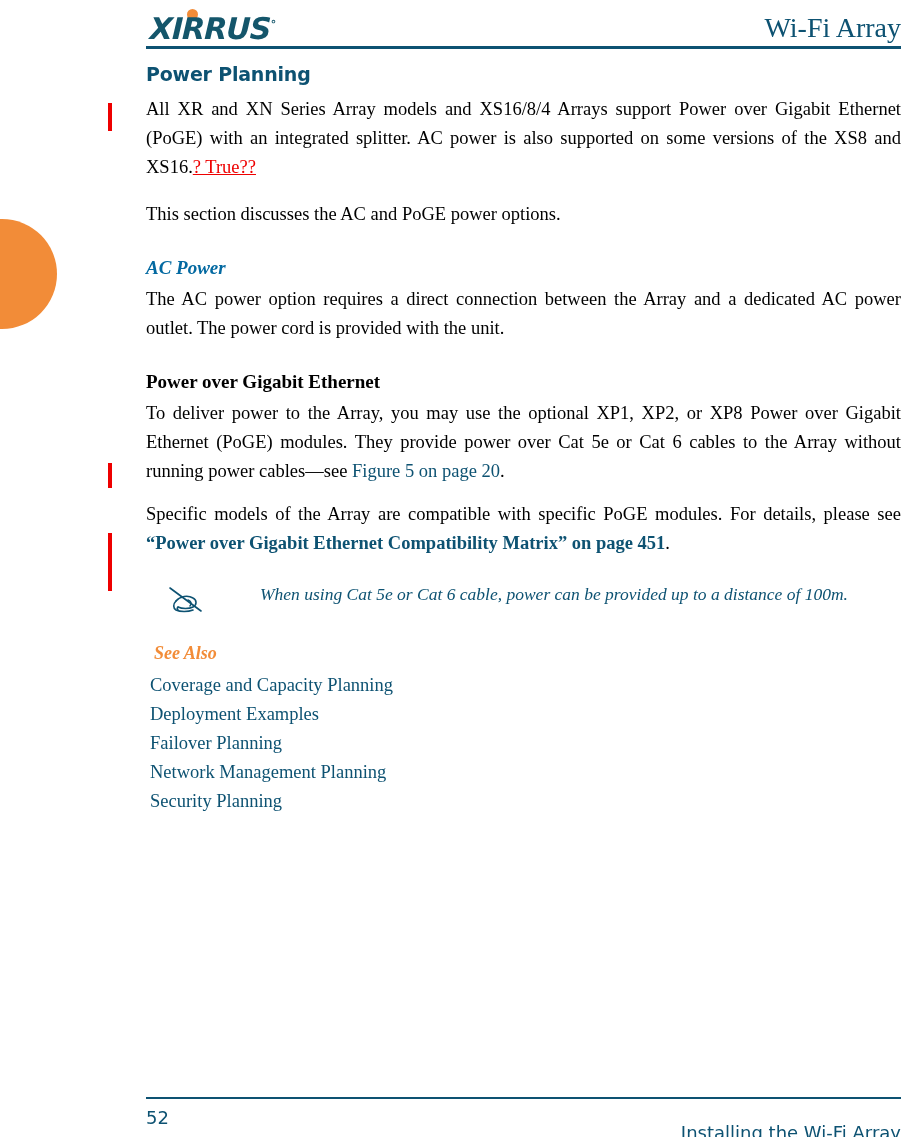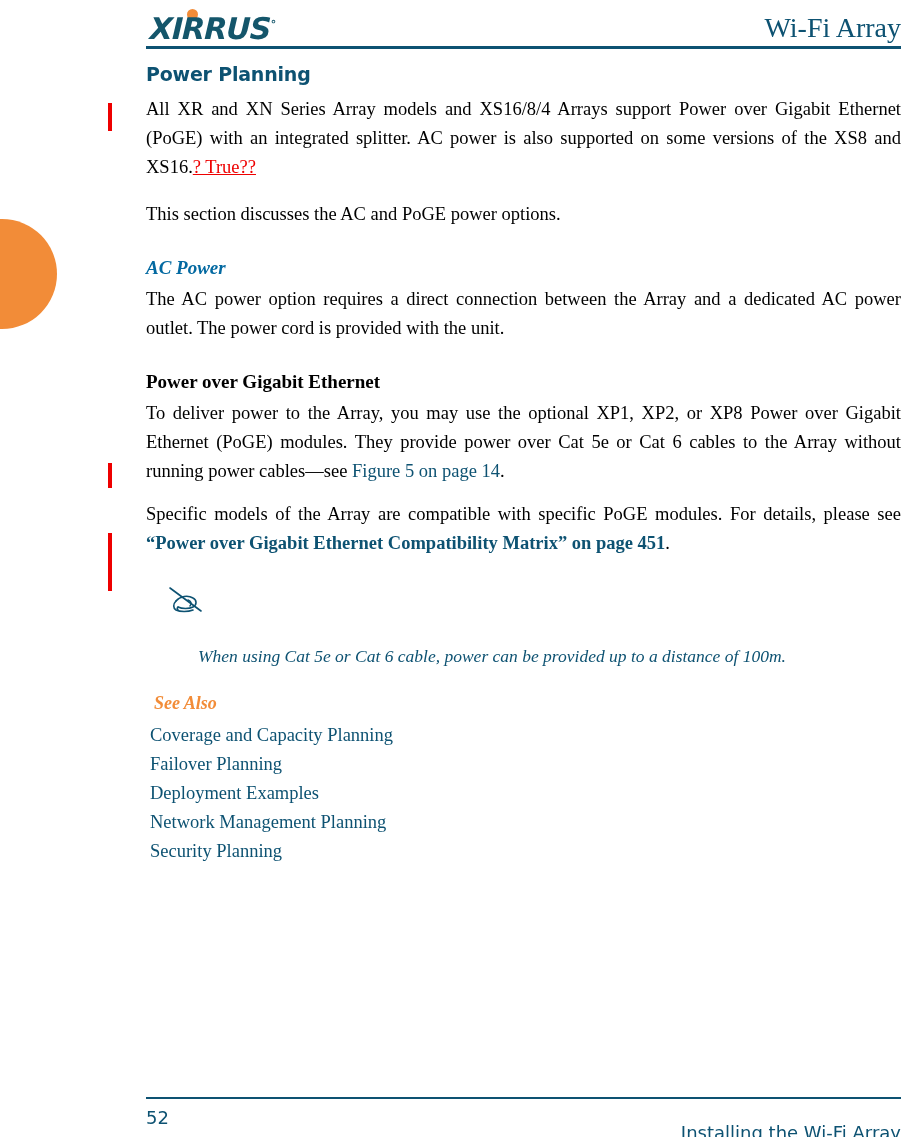--- a/index.html
+++ b/index.html
@@ -161,21 +161,20 @@
     width: 4px;
     background: #ee0000;
   }
 
   
   #note-block {
     position: relative;
     display: flex;
     align-items: flex-start;
     margin-top: 22px;
-    flex-direction: column;
   }
   #note-icon {
     width: 62px;
     flex: 0 0 62px;
     padding-top: 6px;
     padding-left: 22px;
     box-sizing: border-box;
   }
   #note-text {
     flex: 1;
@@ -270,21 +269,21 @@
   <p class="body last-nojustify">This section discusses the AC and PoGE power options.</p>
 
   <div class="sp-26"></div>
 
   <h2 class="sub-italic">AC Power</h2>
   <p class="body">The AC power option requires a direct connection between the Array and a dedicated AC power outlet. The power cord is provided with the unit.</p>
 
   <div class="sp-26"></div>
 
   <h2 class="sub-bold">Power over Gigabit Ethernet</h2>
-  <p class="body"><span>To deliver power to the Array, you may use the optional XP1, XP2, or XP8 Power over Gigabit Ethernet (PoGE) modules. They provide power over Cat 5e or Cat 6 cables to the Array without running power cables—see </span><a class="xlink" href="#">Figure 5 on page 14</a><span>.</span></p>
+  <p class="body"><span>To deliver power to the Array, you may use the optional XP1, XP2, or XP8 Power over Gigabit Ethernet (PoGE) modules. They provide power over Cat 5e or Cat 6 cables to the Array without running power cables—see </span><a class="xlink" href="#">Figure 5 on page 20</a><span>.</span></p>
 
   <div class="sp-14"></div>
 
   <p class="body"><span>Specific models of the Array are compatible with specific PoGE modules. For details, please see </span><a class="xlink-bold" href="#">“Power over Gigabit Ethernet Compatibility Matrix” on page 451</a><span>.</span></p>
 
   <div id="note-block">
     <div id="note-icon">
       <svg width="40" height="30" viewBox="0 0 40 30" xmlns="http://www.w3.org/2000/svg">
         <g fill="none" stroke="#0d5272" stroke-width="1.6" stroke-linecap="round" stroke-linejoin="round">
           <path d="M2 2 L33 25"></path>
@@ -297,22 +296,22 @@
     </div>
     <div id="note-text">When using Cat 5e or Cat 6 cable, power can be provided up to a distance of 100m.</div>
   </div>
 
   <div class="sp-20"></div>
 
   <div>
     <div id="see-also-heading">See Also</div>
     <ul class="see-also-list">
       <li>Coverage and Capacity Planning</li>
+      <li>Deployment Examples</li>
       <li>Failover Planning</li>
-      <li>Deployment Examples</li>
       <li>Network Management Planning</li>
       <li>Security Planning</li>
     </ul>
   </div>
 
 </div>
 
 <div id="footer-rule"></div>
 <div id="footer">
   <div id="footer-page-number">52</div>

